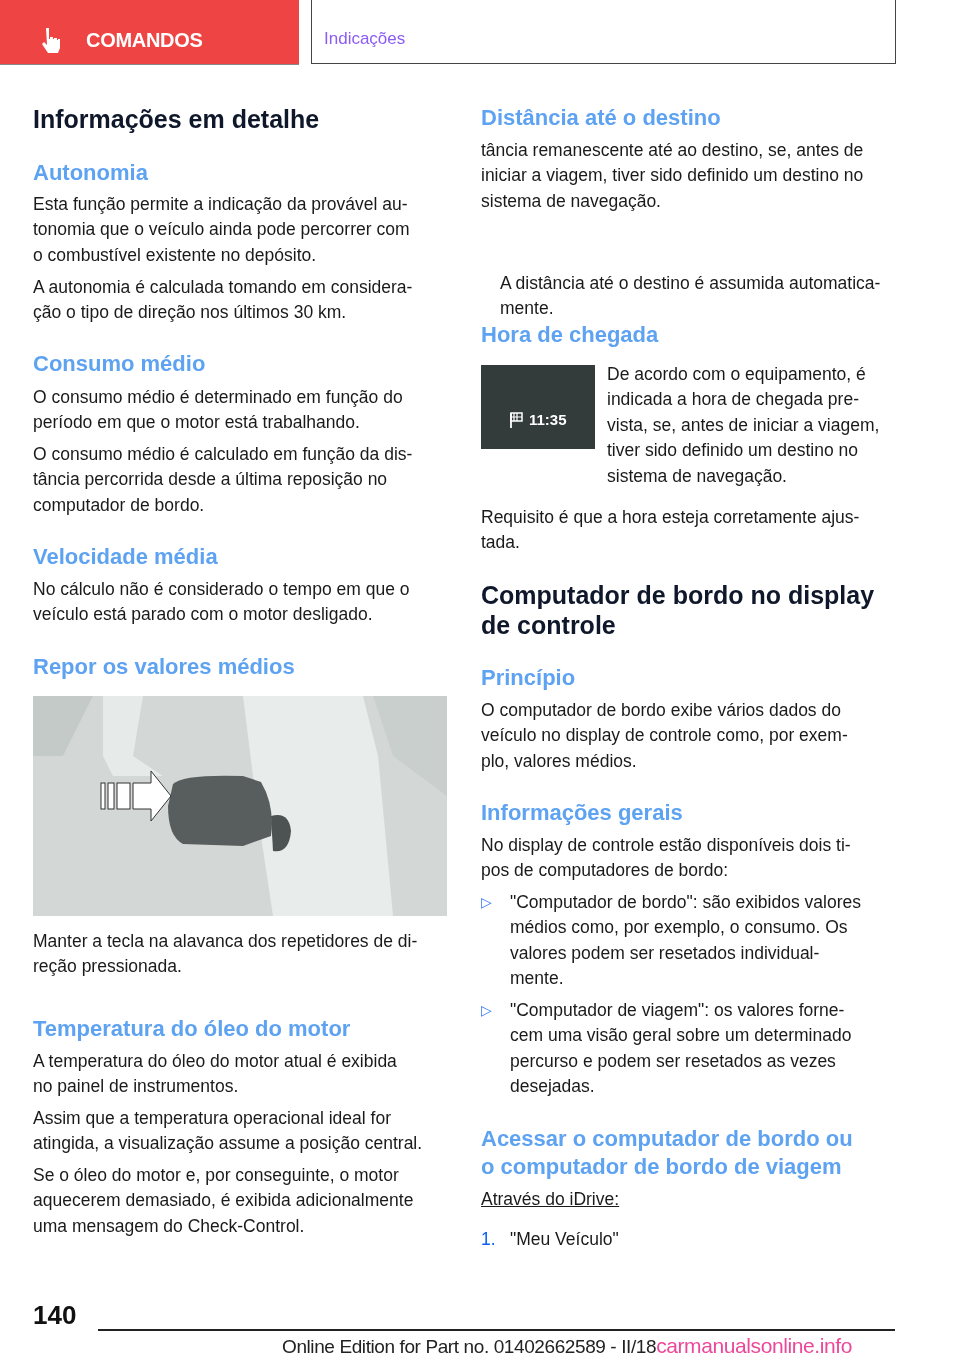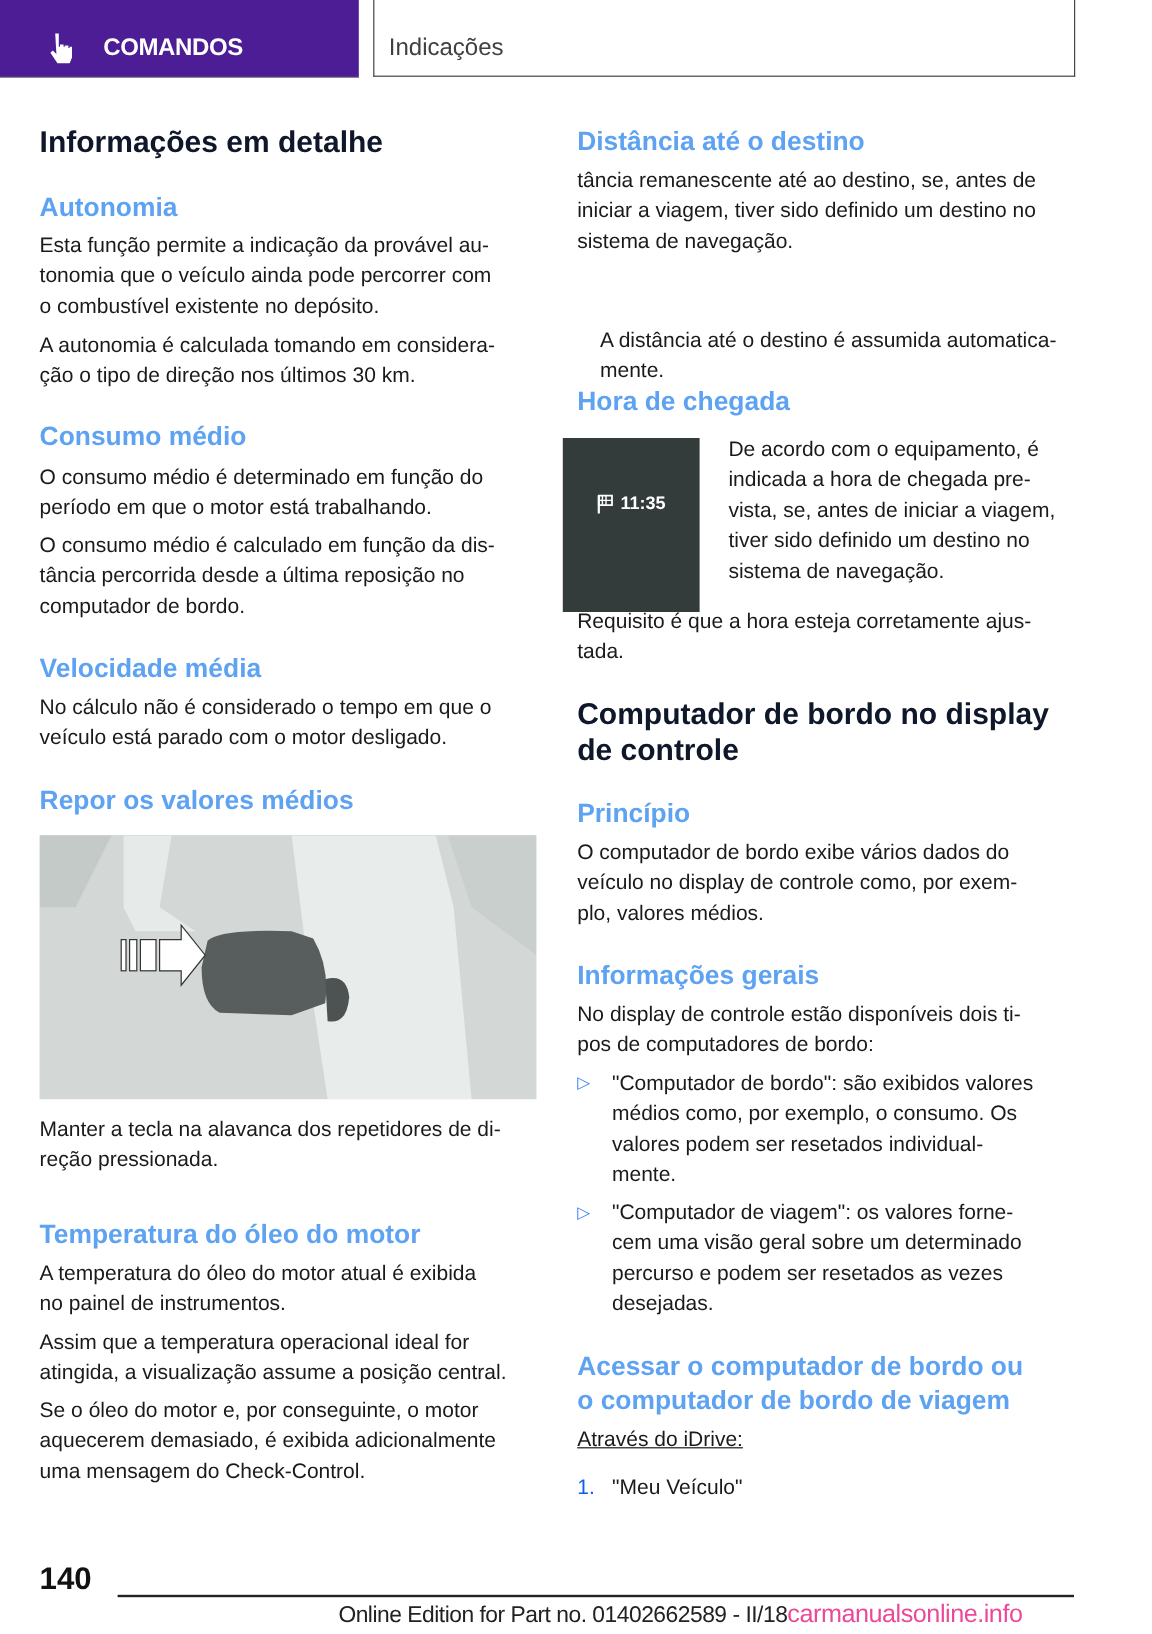--- a/index.html
+++ b/index.html
@@ -1,21 +1,21 @@
 <!DOCTYPE html>
 <html><head>
 <meta charset="utf-8">
 <style>
   html, body { margin:0; padding:0; background:#ffffff; }
   body { width:960px; height:1362px; position:relative; overflow:hidden; font-family:"Liberation Sans", sans-serif; color:#1a1a1a; }
-  .hdr-tab { position:absolute; left:0; top:0; width:299px; height:64px; background:#4c1d95; border-bottom:1px solid #888; }
+  .hdr-tab { position:absolute; left:0; top:0; width:299px; height:64px; background:#ef4444; border-bottom:1px solid #888; }
   .hdr-tab .hand { position:absolute; left:40px; top:27px; width:22px; height:26px; }
   .hdr-tab .lbl { position:absolute; left:86px; top:29px; color:#fff; font-weight:bold; font-size:20px; letter-spacing:-0.3px; }
   .hdr-right { position:absolute; left:311px; top:0; width:583px; height:63px; border:1px solid #444; border-top:none; background:#fff; }
-  .hdr-right .lbl { position:absolute; left:12px; top:29px; font-size:20px; color:#404040; }
+  .hdr-right .lbl { position:absolute; left:12px; top:29px; font-size:17px; color:#8b5cf6; }
   .h1 { position:absolute; color:#0f172a; font-weight:bold; font-size:25px; line-height:30px; margin:0; }
   .h2 { position:absolute; color:#5ea2f2; font-weight:bold; font-size:22px; line-height:28px; margin:0; }
   .p { position:absolute; font-size:17.5px; line-height:25.4px; margin:0; color:#1a1a1a; }
   .figure { position:absolute; background:#cfd4d2; overflow:hidden; }
   .clock { position:absolute; background:#343b3b; }
   .clock .time { position:absolute; left:48px; top:46px; color:#fff; font-weight:bold; font-size:15px; }
   .clock .flag { position:absolute; left:27px; top:46px; width:16px; height:18px; }
   .bullet { position:absolute; font-size:17.5px; line-height:25.4px; }
   .bullet .mk { position:absolute; left:0; top:0; color:#3a7bf0; font-size:14px; }
   .bullet .tx { position:absolute; left:29px; top:0; width:388px; }
@@ -109,21 +109,21 @@
     <div>tância remanescente até ao destino, se, antes de</div>
     <div>iniciar a viagem, tiver sido definido um destino no</div>
     <div>sistema de navegação.</div>
 </div>
 <div class="p" style="left:500px; top:246px;margin-top:25px;">
   <div>A distância até o destino é assumida automatica-</div>
     <div>mente.</div>
 </div>
 
 <h2 class="h2" style="left:481px; top:321px;">Hora de chegada</h2>
-<div class="clock" style="left:469px; top:365px; width:114px; height:145px;">
+<div class="clock" style="left:481px; top:365px; width:114px; height:84px;">
   <svg class="flag" viewBox="0 0 16 18">
     <path d="M3 2 L14 2 L14 10 L3 10 Z" fill="none" stroke="#fff" stroke-width="1.5"></path>
     <path d="M6 2 V10 M9 2 V10 M3 6 H14" stroke="#fff" stroke-width="1.2"></path>
     <path d="M3 2 V17" stroke="#fff" stroke-width="1.8"></path>
   </svg>
   <span class="time">11:35</span>
 </div>
 <div class="p" style="left:607px; top:362px;">
   <div>De acordo com o equipamento, é</div>
     <div>indicada a hora de chegada pre-</div>

